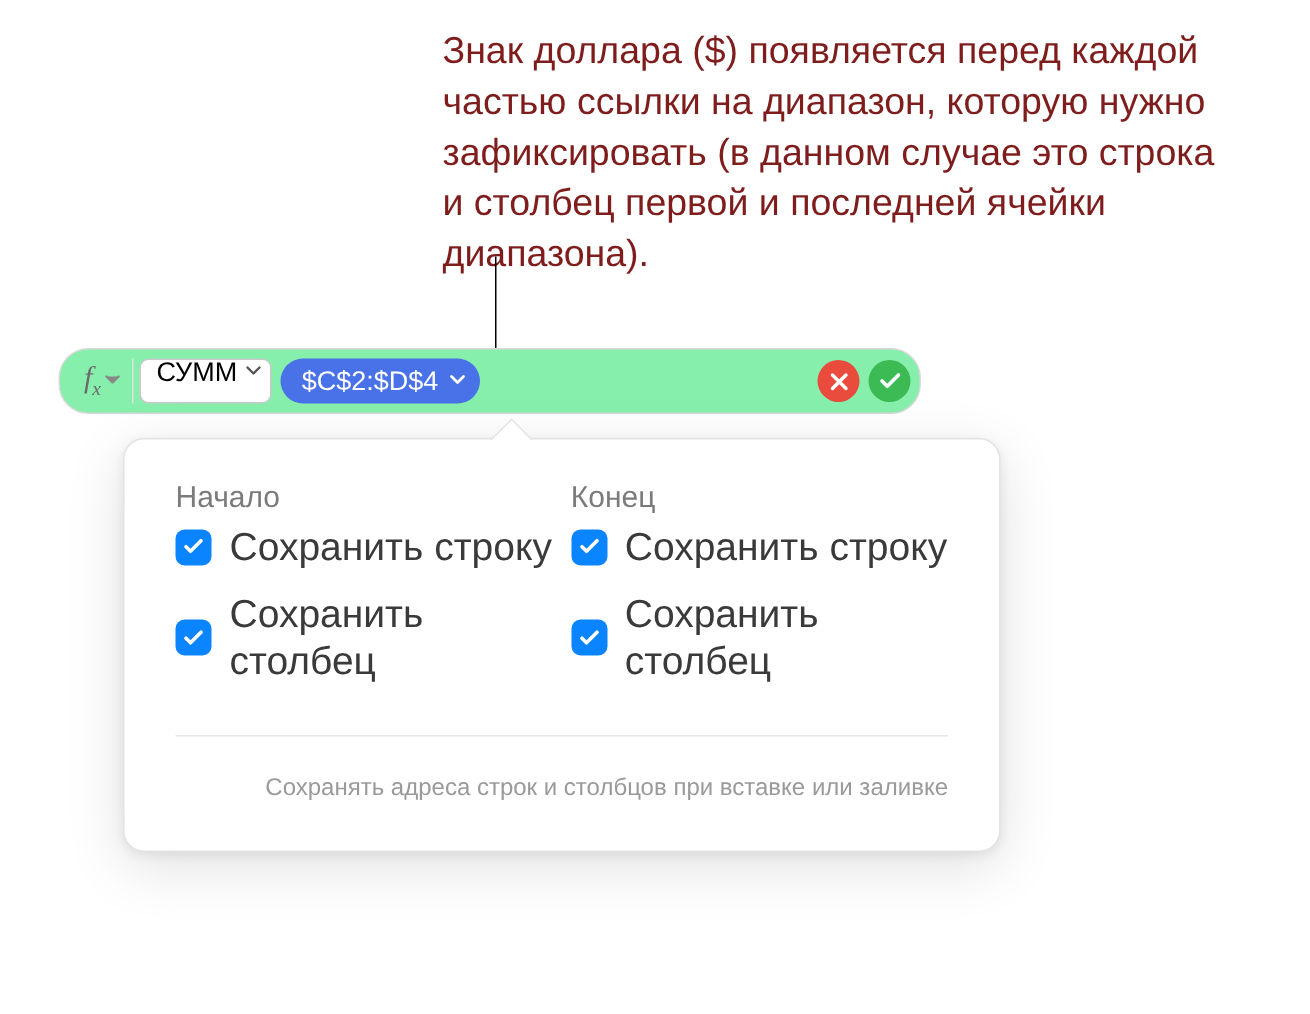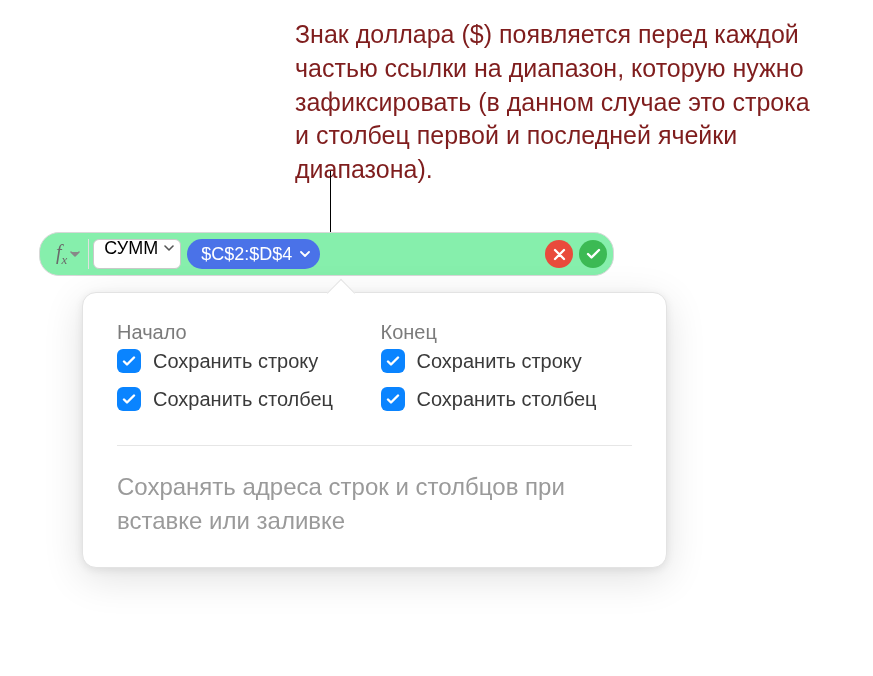--- a/index.html
+++ b/index.html
@@ -166,31 +166,31 @@
       width: 24px;
       height: 24px;
       border-radius: 6px;
       background: #0a84ff;
       display: flex;
       align-items: center;
       justify-content: center;
       flex-shrink: 0;
     }
     .check-label {
-      font-size: 20px;
+      font-size: 26px;
       color: #3a3a3a;
     }
     .divider {
       height: 1px;
       background: #e6e6e6;
       margin: 20px 0 24px 0;
     }
     .footer-text {
-      text-align: left;
-      font-size: 24px;
+      text-align: right;
+      font-size: 16px;
       color: #9a9a9a;
       line-height: 1.4;
     }
   </style>
 </head>
 <body>
 
 <div class="annotation-text">Знак доллара ($) появляется перед каждой частью ссылки на диапазон, которую нужно зафиксировать (в данном случае это строка и столбец первой и последней ячейки диапазона).</div>
 <div class="callout-line"></div>
 

